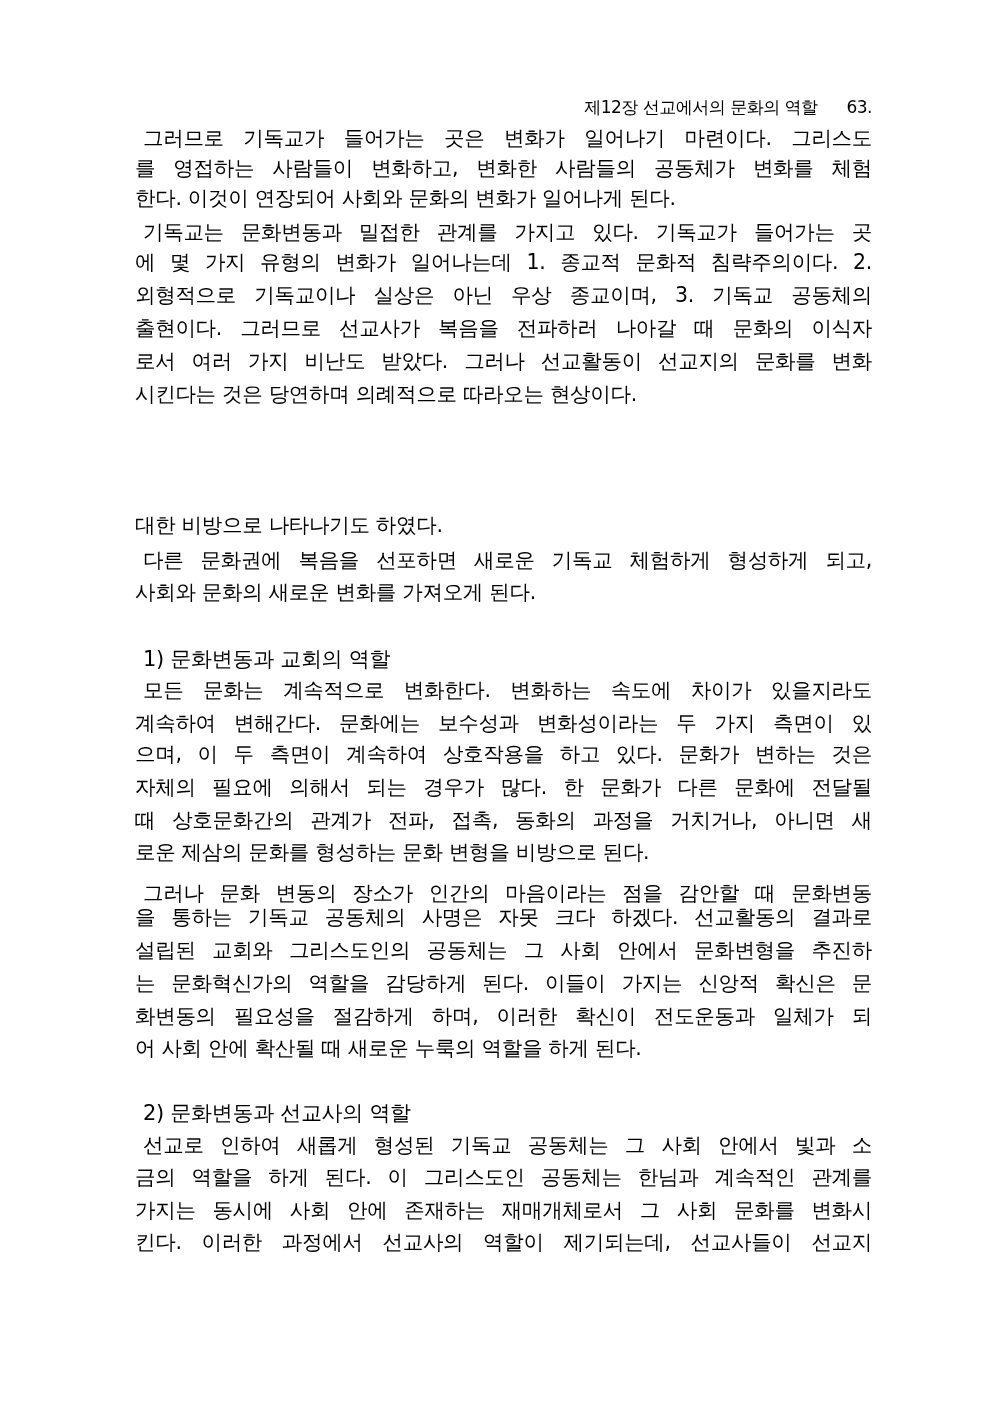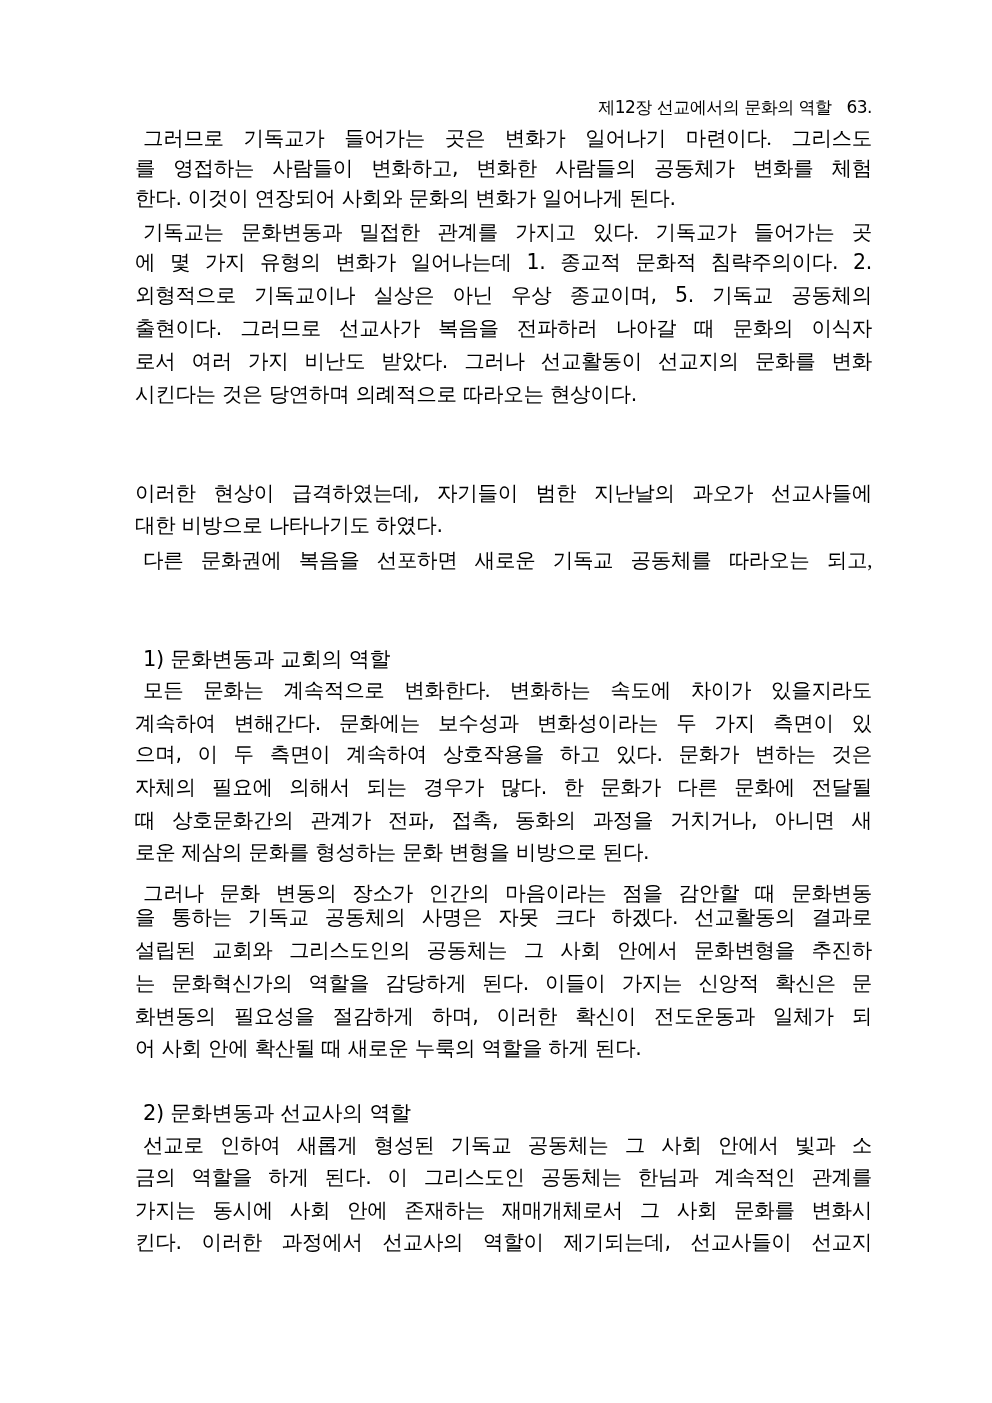--- a/index.html
+++ b/index.html
@@ -4,47 +4,47 @@
 <style>
   html, body { margin: 0; padding: 0; background: #ffffff; }
   body { width: 992px; height: 1403px; position: relative; overflow: hidden;
          font-family: "DejaVu Sans", sans-serif; color: #000; }
   .page { position: absolute; left: 0; top: 0; width: 992px; height: 1403px; background: #fff; }
   .running-header { position: absolute; top: 96px; left: 560px; width: 312px; text-align: right;
                     font-size: 17px; letter-spacing: -0.5px; white-space: nowrap; }
   .line { position: absolute; left: 135px; width: 737px; font-size: 20.5px; line-height: 28px;
           white-space: nowrap; text-align: justify; text-align-last: justify; letter-spacing: -0.3px; }
   .line.last { text-align-last: left; }
-  .line.indent { padding-left: 8px; width: 729px; font-family: Liberation Serif, serif; }
+  .line.indent { padding-left: 8px; width: 729px; }
   .heading { position: absolute; left: 143px; font-size: 21px; line-height: 28px; white-space: nowrap; letter-spacing: -0.3px; }
 </style>
 </head>
 <body>
 
 <div class="page">
   <div class="running-header">
     <span>제12장 선교에서의 문화의 역할</span>
-    <span style="margin-left:10px">63.</span>
+    <span style="margin-left:24px">63.</span>
   </div>
 
   <div class="line indent" style="top:124px">그러므로 기독교가 들어가는 곳은 변화가 일어나기 마련이다. 그리스도</div>
   <div class="line" style="top:154px">를 영접하는 사람들이 변화하고, 변화한 사람들의 공동체가 변화를 체험</div>
   <div class="line indent" style="top:218px">기독교는 문화변동과 밀접한 관계를 가지고 있다. 기독교가 들어가는 곳</div>
 
   <div class="line last" style="top:184px">한다. 이것이 연장되어 사회와 문화의 변화가 일어나게 된다.</div>
   <div class="line" style="top:248px">에 몇 가지 유형의 변화가 일어나는데 1. 종교적 문화적 침략주의이다. 2.</div>
-  <div class="line" style="top:281px">외형적으로 기독교이나 실상은 아닌 우상 종교이며, 5. 기독교 공동체의</div>
+  <div class="line" style="top:281px">외형적으로 기독교이나 실상은 아닌 우상 종교이며, 3. 기독교 공동체의</div>
   <div class="line" style="top:347px">로서 여러 가지 비난도 받았다. 그러나 선교활동이 선교지의 문화를 변화</div>
   <div class="line" style="top:314px">출현이다. 그러므로 선교사가 복음을 전파하러 나아갈 때 문화의 이식자</div>
   <div class="line last" style="top:380px">시킨다는 것은 당연하며 의례적으로 따라오는 현상이다.</div>
 
-  <div class="line" style="top:479px">이러한 현상이 급격하였는데, 자기들이 범한 지난날의 과오가 선교사들에</div>
   <div class="line last" style="top:511px">대한 비방으로 나타나기도 하였다.</div>
 
-  <div class="line indent" style="top:546px">다른 문화권에 복음을 선포하면 새로운 기독교 공동체를 따라오는 되고,</div>
+  <div class="line indent" style="top:546px">다른 문화권에 복음을 선포하면 새로운 기독교 체험하게 형성하게 되고,</div>
+  <div class="line last" style="top:578px">사회와 문화의 새로운 변화를 가져오게 된다.</div>
 
   <div class="heading" style="top:645px">1) 문화변동과 교회의 역할</div>
   <div class="line indent" style="top:676px">모든 문화는 계속적으로 변화한다. 변화하는 속도에 차이가 있을지라도</div>
   <div class="line" style="top:709px">계속하여 변해간다. 문화에는 보수성과 변화성이라는 두 가지 측면이 있</div>
   <div class="line" style="top:773px">자체의 필요에 의해서 되는 경우가 많다. 한 문화가 다른 문화에 전달될</div>
   <div class="line" style="top:740px">으며, 이 두 측면이 계속하여 상호작용을 하고 있다. 문화가 변하는 것은</div>
   <div class="line" style="top:806px">때 상호문화간의 관계가 전파, 접촉, 동화의 과정을 거치거나, 아니면 새</div>
   <div class="line last" style="top:838px">로운 제삼의 문화를 형성하는 문화 변형을 비방으로 된다.</div>
 
   <div class="line indent" style="top:879px">그러나 문화 변동의 장소가 인간의 마음이라는 점을 감안할 때 문화변동</div>

